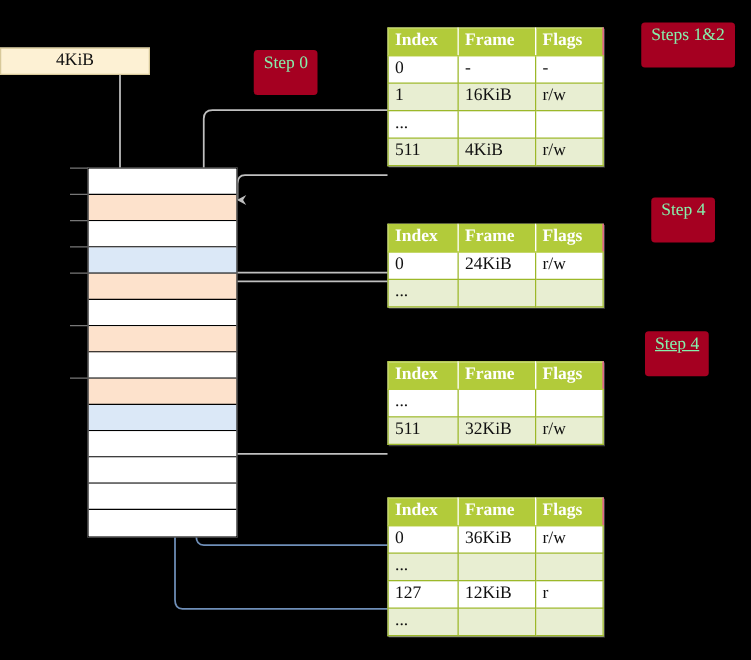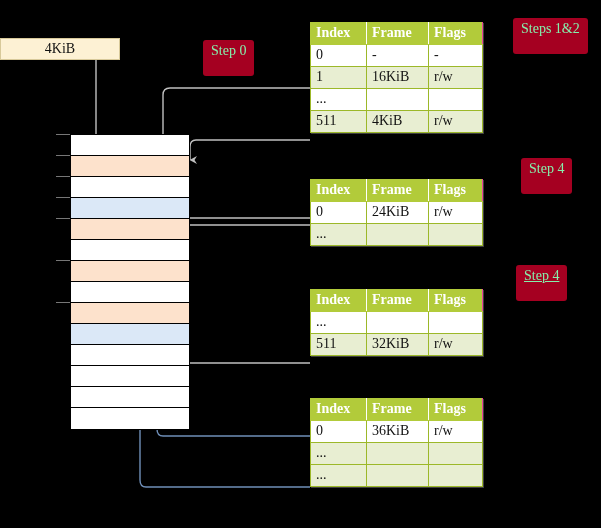--- a/index.html
+++ b/index.html
@@ -258,20 +258,25 @@
           <tr>
             <td class="col-index">0</td>
             <td class="col-frame">36KiB</td>
             <td class="col-flags">r/w</td>
           </tr>
           <tr class="alt">
             <td class="col-index">...</td>
             <td class="col-frame"></td>
             <td class="col-flags"></td>
           </tr>
+          <tr>
+            <td class="col-index">127</td>
+            <td class="col-frame">12KiB</td>
+            <td class="col-flags">r</td>
+          </tr>
           <tr class="alt">
             <td class="col-index">...</td>
             <td class="col-frame"></td>
             <td class="col-flags"></td>
           </tr>
         </tbody>
       </table>
     </div>
 
 </div>

